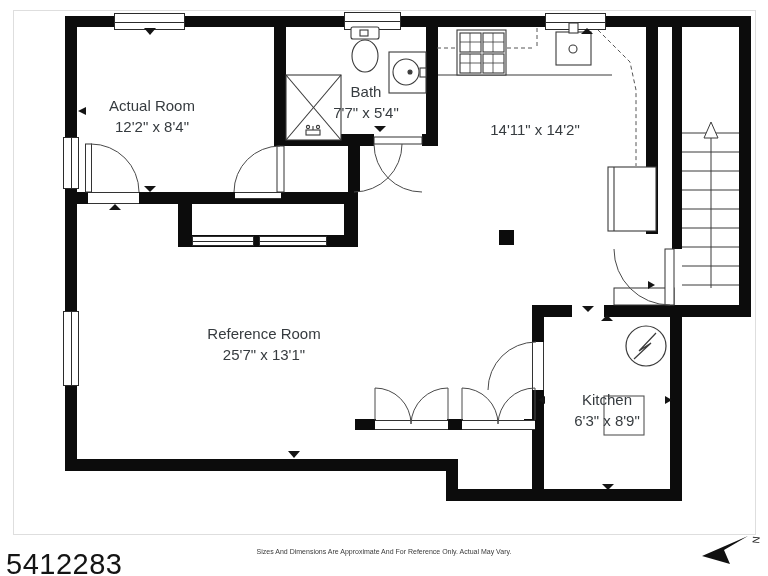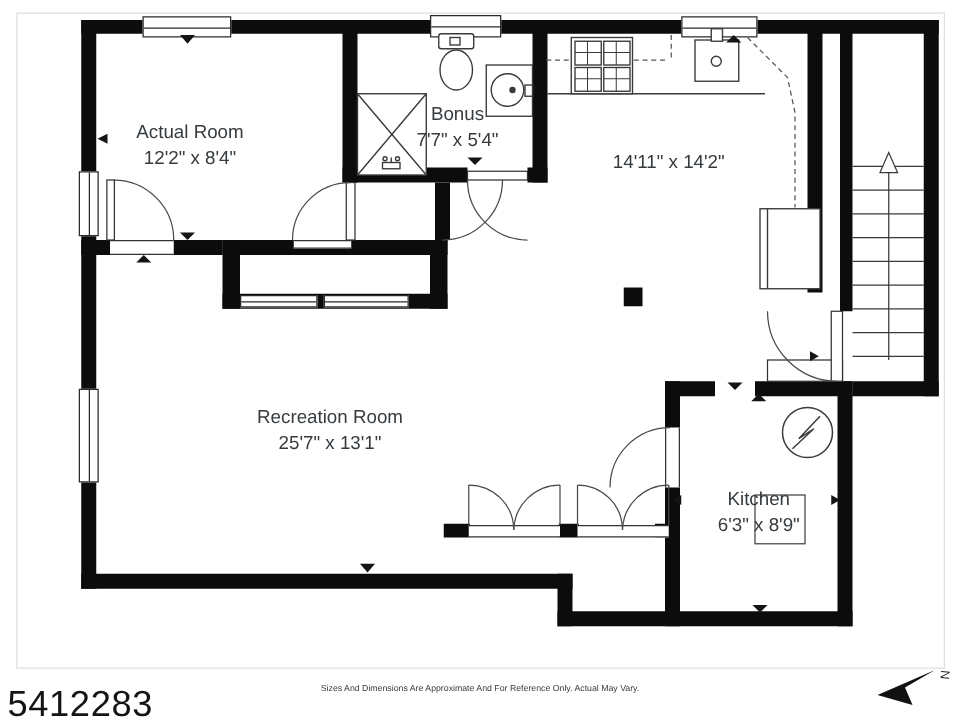--- a/index.html
+++ b/index.html
@@ -196,28 +196,28 @@
       <polygon points="2,28 48,8 24,22 30,36" fill="#111"></polygon>
       <text transform="translate(53,8) rotate(95)" font-size="10" fill="#222">N</text>
     </g>
   </svg>
 
   <div class="room-label" style="left:72px;top:95px;width:160px">
     <div>Actual Room</div>
     <div>12'2" x 8'4"</div>
   </div>
   <div class="room-label" style="left:302px;top:81px;width:128px">
-    <div>Bonus</div>
+    <div>Bath</div>
     <div>7'7" x 5'4"</div>
   </div>
   <div class="room-label" style="left:455px;top:119px;width:160px">
     <div>14'11" x 14'2"</div>
   </div>
   <div class="room-label" style="left:154px;top:323px;width:220px">
-    <div>Recreation Room</div>
+    <div>Reference Room</div>
     <div>25'7" x 13'1"</div>
   </div>
   <div class="room-label" style="left:542px;top:389px;width:130px">
     <div>Kitchen</div>
     <div>6'3" x 8'9"</div>
   </div>
 
   <div class="plan-id">5412283</div>
   <div class="disclaimer">Sizes And Dimensions Are Approximate And For Reference Only. Actual May Vary.</div>
 </div>

